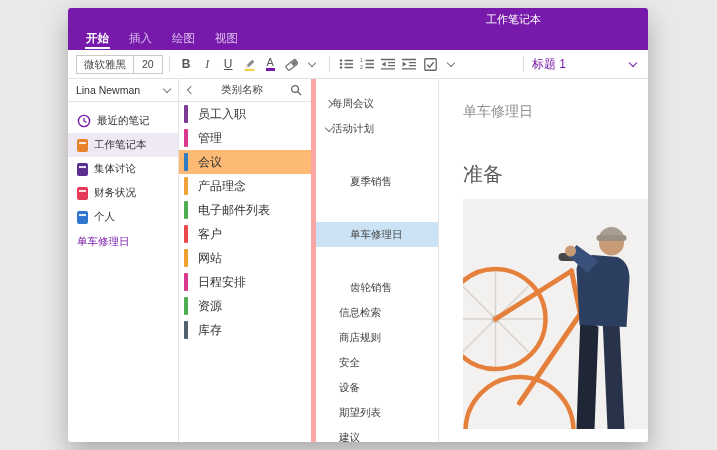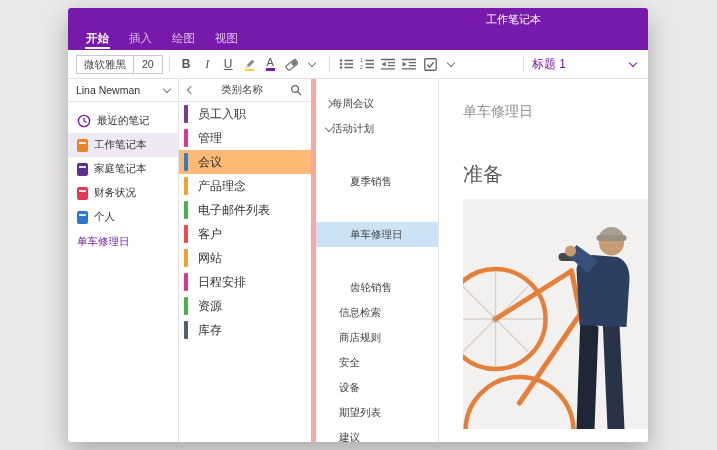--- a/index.html
+++ b/index.html
@@ -205,21 +205,21 @@
               <path d="M7 4 L7 7 L9.4 8.4" fill="none" stroke="#7719AA" stroke-width="1.3"></path>
             </svg>
             <span>最近的笔记</span>
           </div>
           <div class="nav-item selected">
             <span class="nb" style="background: rgb(232, 130, 44);"></span>
             <span>工作笔记本</span>
           </div>
           <div class="nav-item">
             <span class="nb" style="background: rgb(91, 46, 145);"></span>
-            <span>家庭笔记本</span>
+            <span>集体讨论</span>
           </div>
           <div class="nav-item">
             <span class="nb" style="background: rgb(228, 58, 87);"></span>
             <span>财务状况</span>
           </div>
           <div class="nav-item">
             <span class="nb" style="background: rgb(46, 119, 208);"></span>
             <span>个人</span>
           </div>
           <div class="more">单车修理日</div>

